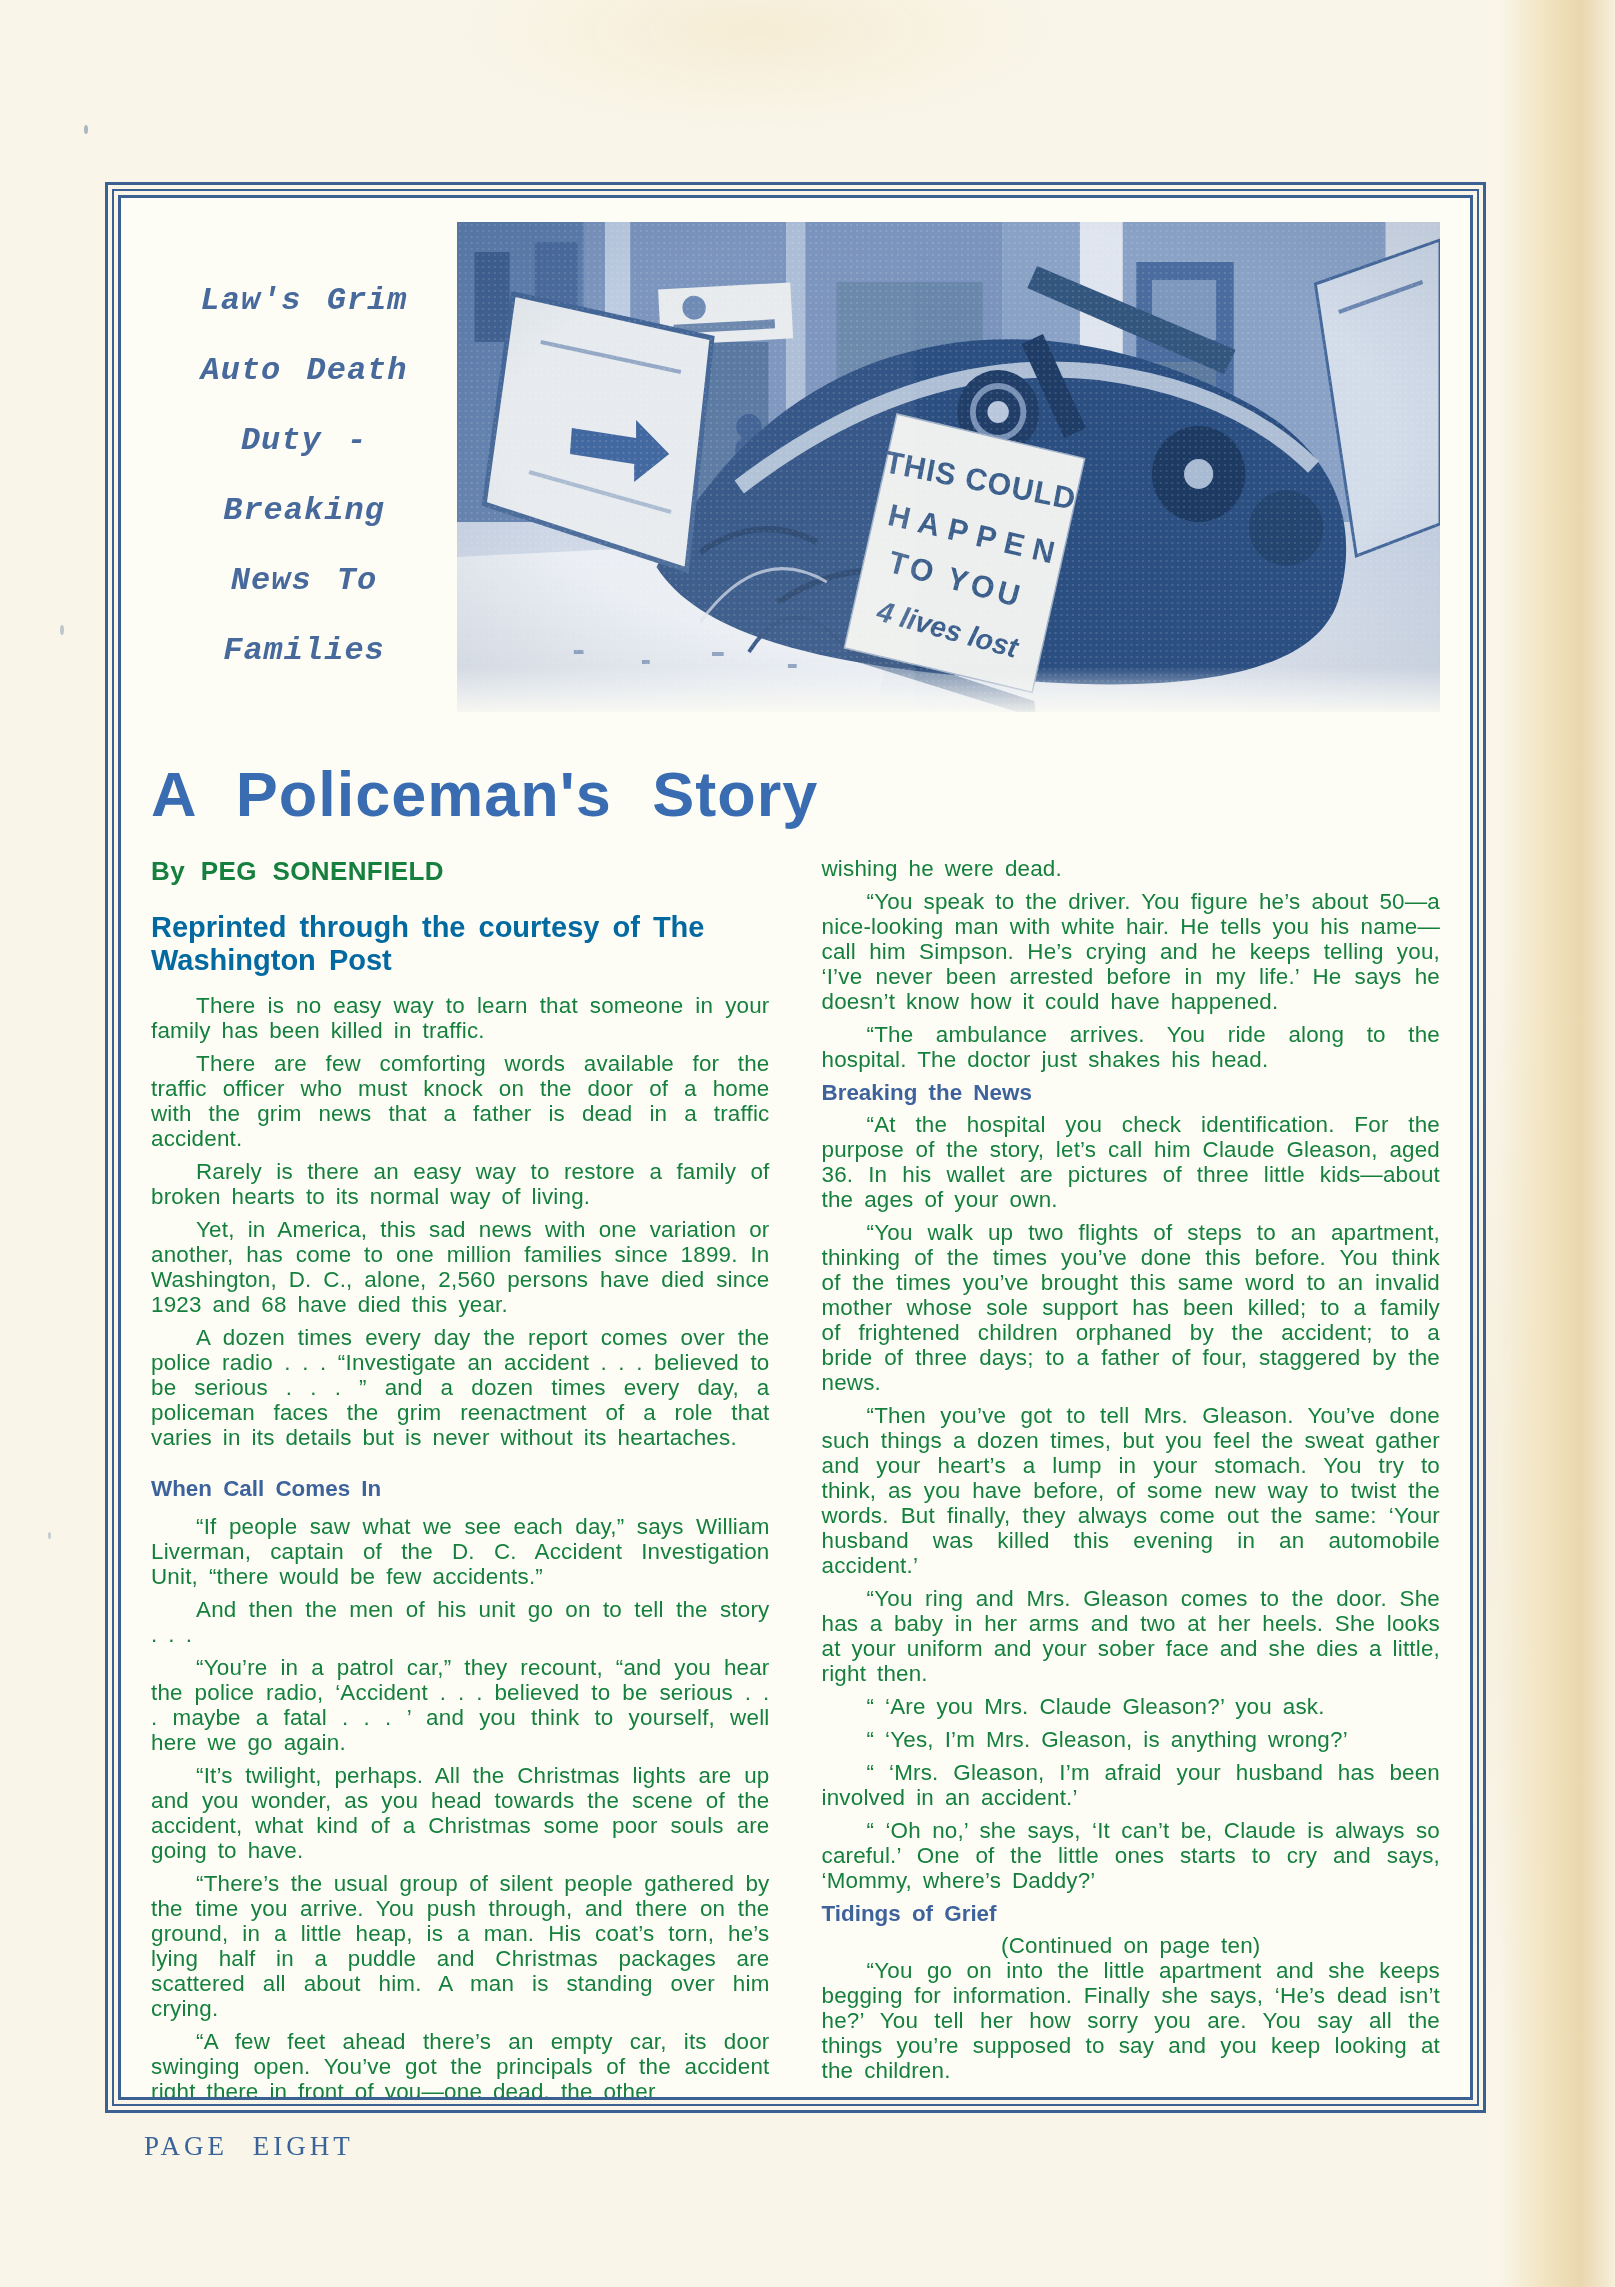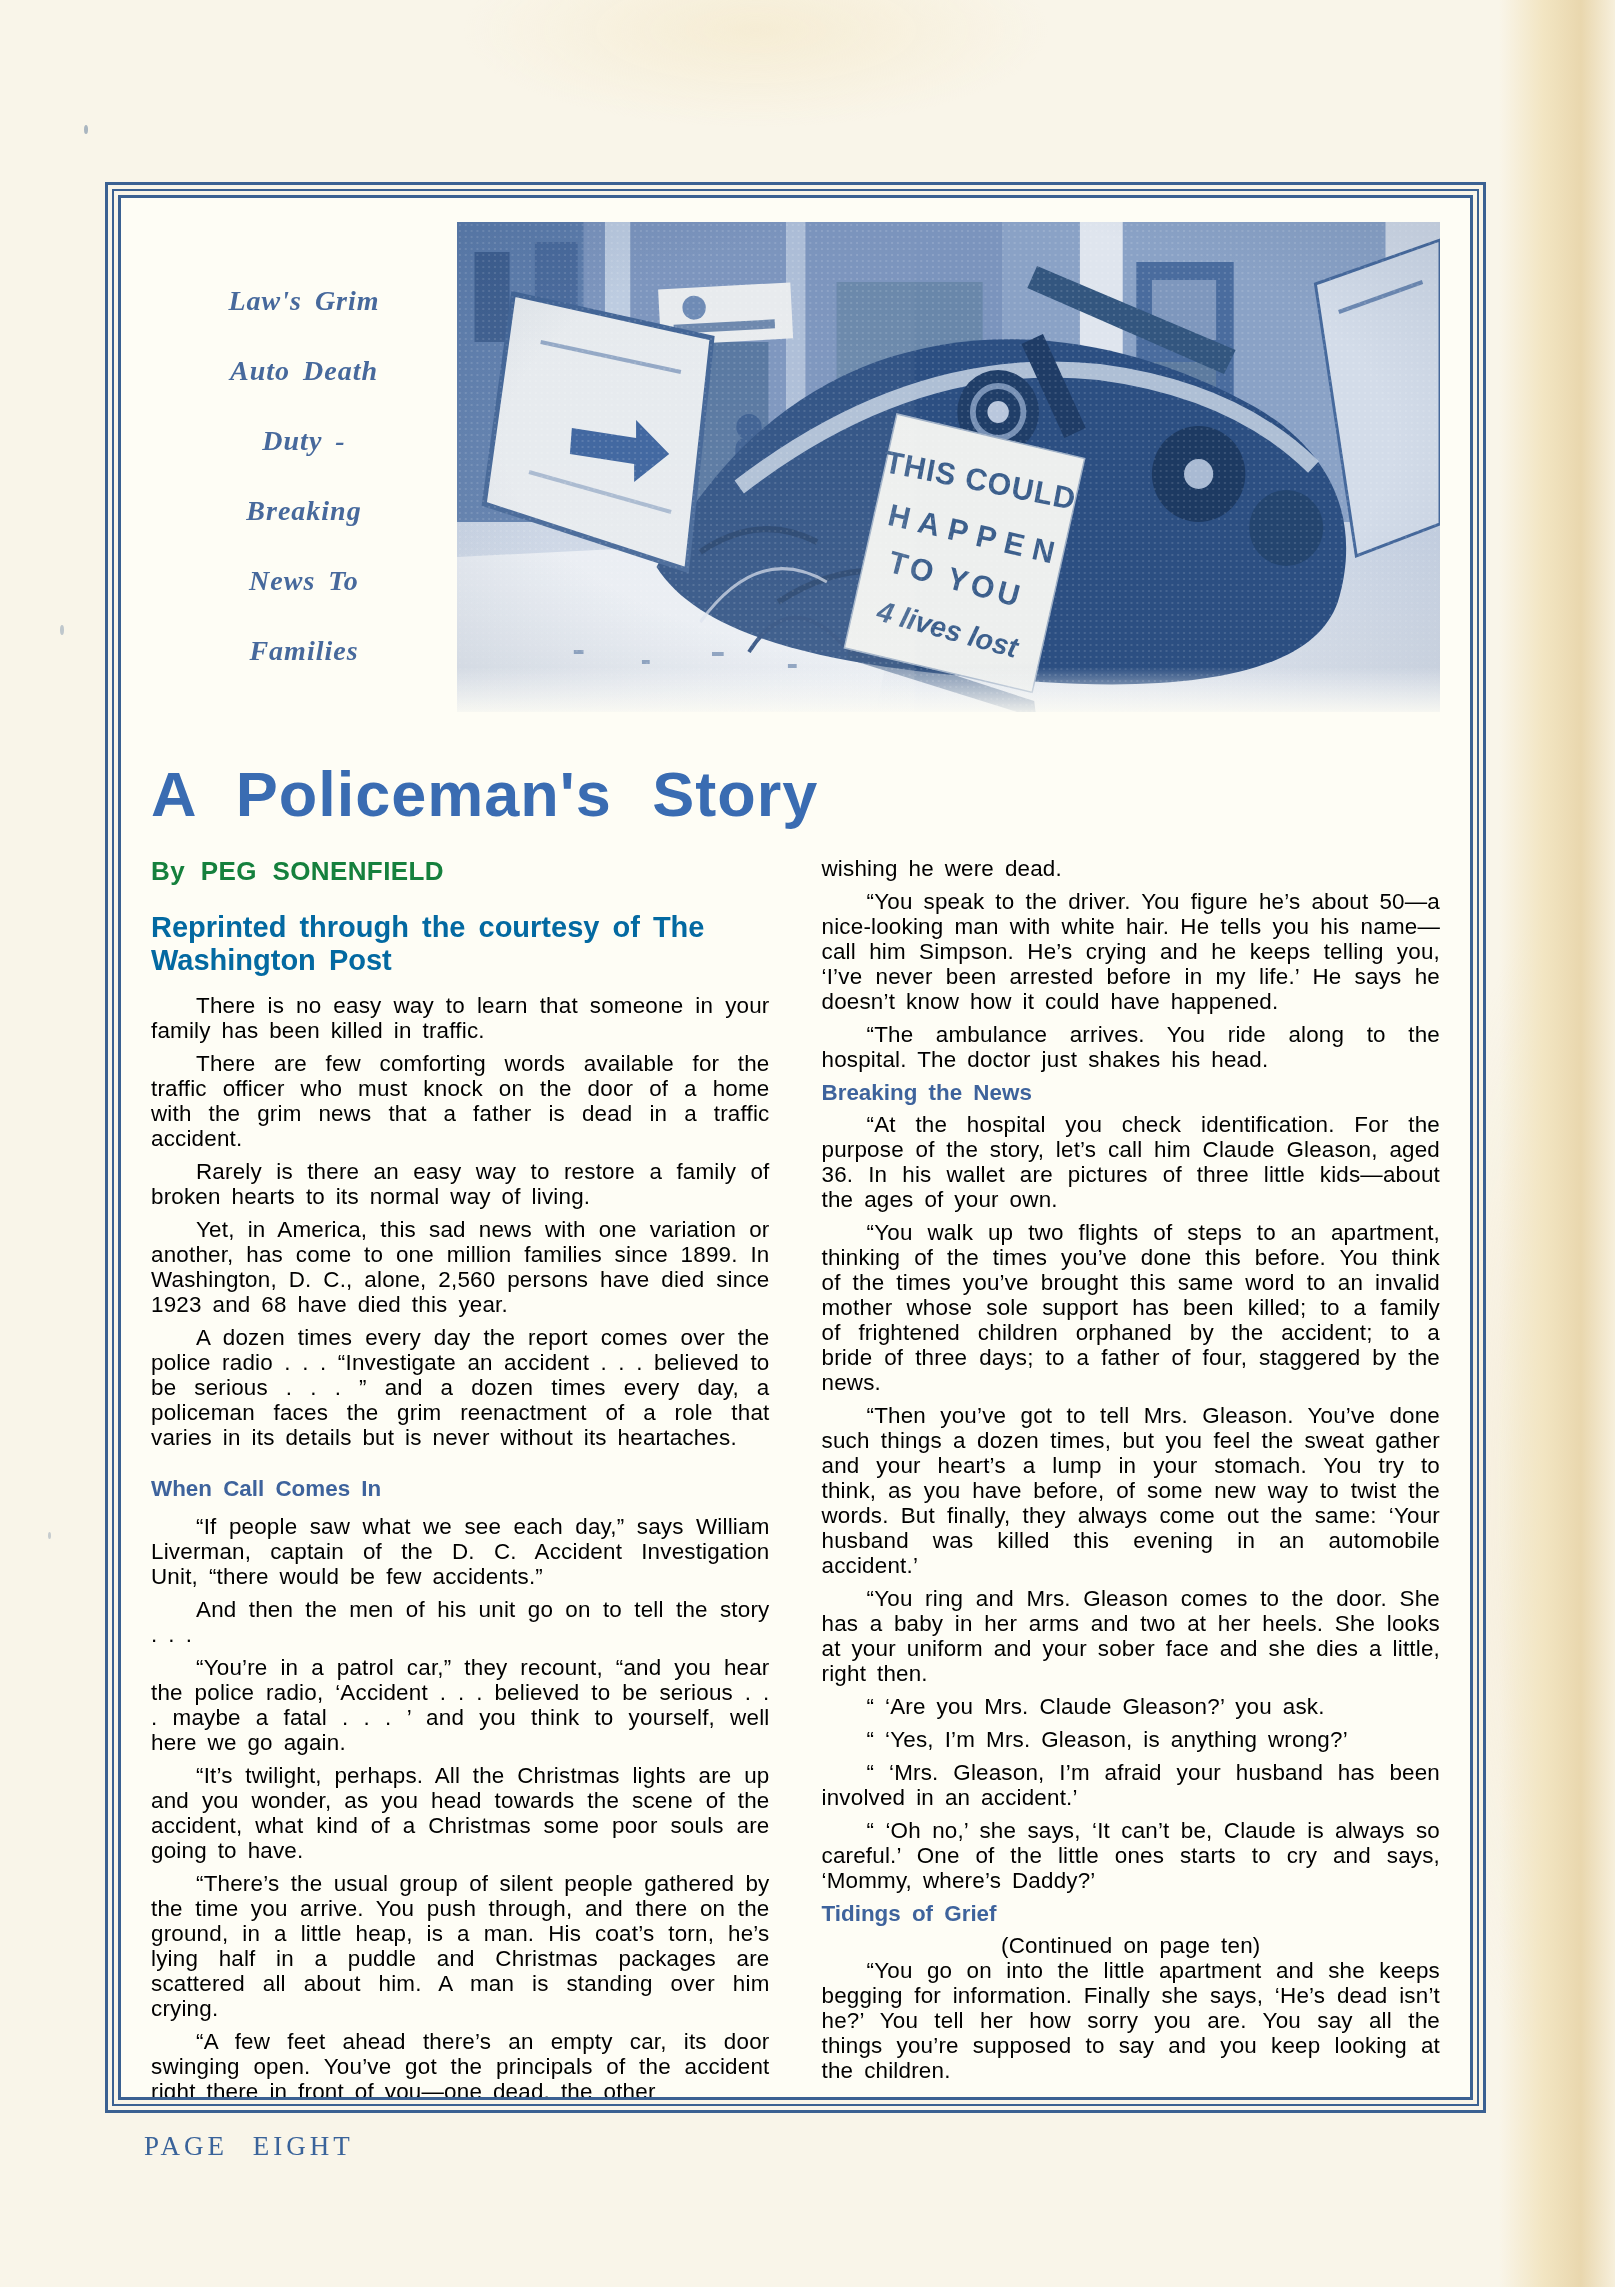--- a/index.html
+++ b/index.html
@@ -21,37 +21,37 @@
   .frame{position:absolute;left:105px;top:182px;width:1381px;height:1931px;}
   .f1{position:absolute;inset:0;border:3px solid #3b6192;}
   .f2{position:absolute;inset:7px;border:2px solid #3b6192;}
   .f3{position:absolute;inset:13px;border:3px solid #3b6192;background:#fefdf5;overflow:hidden;}
   .content{position:absolute;inset:0;padding:8px 30px 0 30px;}
 
   
   .top-row{display:flex;align-items:flex-start;}
   .sidebar-headline{
     width:306px;flex:0 0 306px;padding-top:60px;text-align:center;
-    font-family:Liberation Serif, serif;font-style:italic;font-weight:bold;
-    font-size:28px;line-height:70px;color:#47699c;letter-spacing:1px;word-spacing:5px;
+    font-family:Liberation Mono, monospace;font-style:italic;font-weight:bold;
+    font-size:32px;line-height:70px;color:#47699c;letter-spacing:1px;word-spacing:5px;
   }
   .photo-wrap{flex:1 1 auto;margin-top:16px;height:490px;position:relative;}
   .photo-wrap svg{display:block;width:100%;height:100%;}
 
   
   .title{
     margin:46px 0 0;text-align:left;font-weight:bold;font-size:63px;
     color:#3a6cb2;letter-spacing:1px;word-spacing:22px;
   }
   .columns{display:flex;gap:52px;margin-top:26px;}
   .col{flex:1 1 0;min-width:0;}
   .byline{font-weight:bold;font-size:26px;color:#15803d;margin:0 0 24px;word-spacing:8px;letter-spacing:0.4px;}
   .credit{font-weight:bold;font-size:29px;color:#0369a1;margin:0 0 16px;word-spacing:5px;}
   .body-p{
-    font-size:22.4px;line-height:25px;color:#000000;margin:0 0 8px;
+    font-size:22.4px;line-height:25px;color:#15803d;margin:0 0 8px;
     text-align:justify;text-indent:45px;word-spacing:.2em;letter-spacing:0.2px;
   }
   .no-indent{text-indent:0;}
   .centered{text-align:center;text-indent:0;margin:4px 0 0;}
   .subhead{font-weight:bold;font-size:22.4px;color:#3e639c;word-spacing:5px;}
   .spaced{margin:26px 0 12px;}
   .tight{margin:2px 0 6px;}
 
   .page-footer{
     position:absolute;left:144px;top:2131px;

